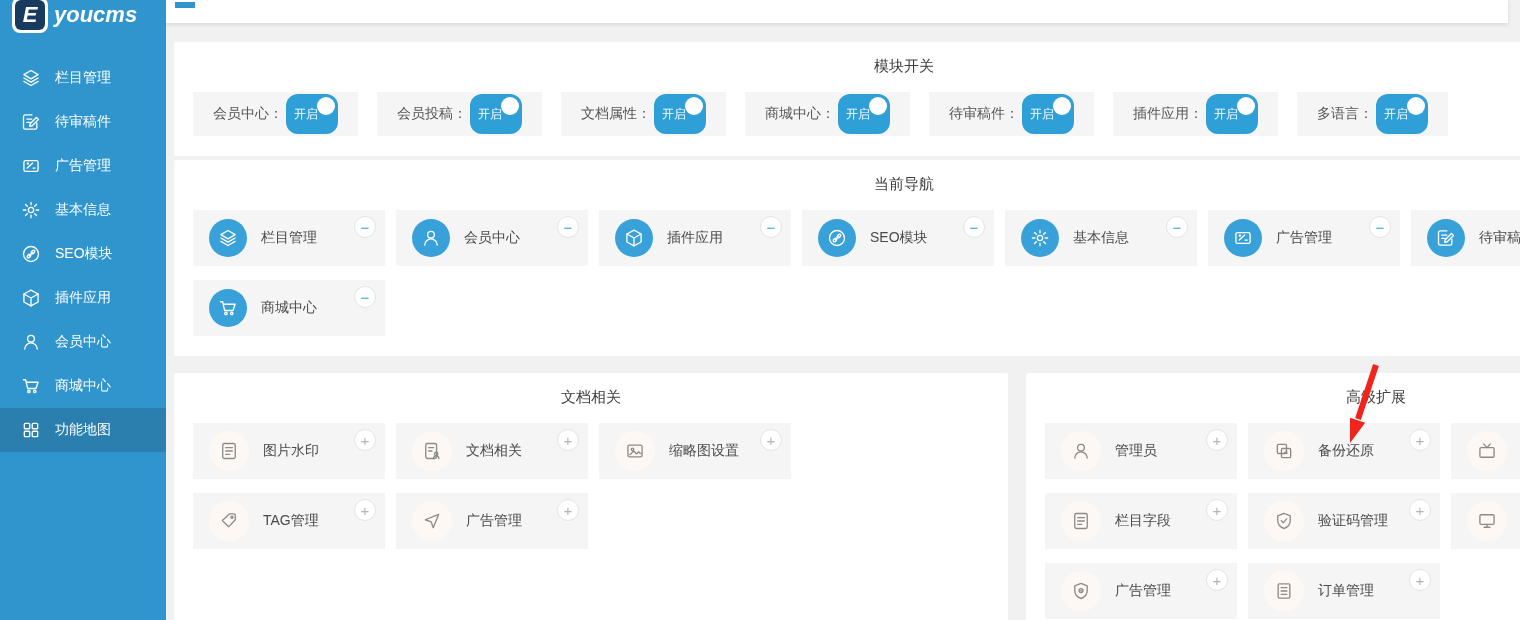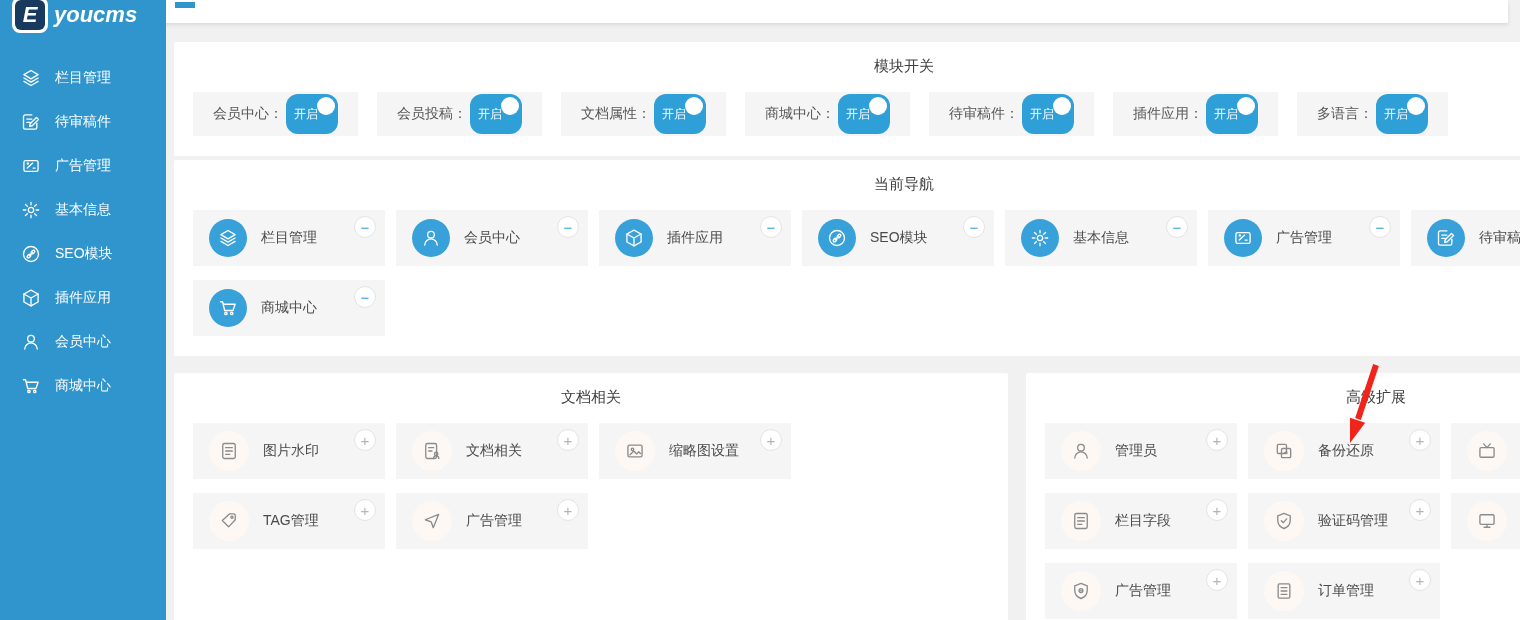--- a/index.html
+++ b/index.html
@@ -195,20 +195,31 @@
         <span class="ico">
           <svg viewBox="0 0 24 24">
             <path d="M3 4.5h2.5L8 15h10l2.5-7.5H7"></path>
             <circle cx="9.5" cy="18.5" r="1.4"></circle>
             <circle cx="16.5" cy="18.5" r="1.4"></circle>
           </svg>
         </span>
         <span>商城中心</span>
       </div>
 
+      <div class="menu-item active">
+        <span class="ico">
+          <svg viewBox="0 0 24 24">
+            <rect x="4" y="4" width="6.5" height="6.5" rx="1"></rect>
+            <rect x="13.5" y="4" width="6.5" height="6.5" rx="1"></rect>
+            <rect x="4" y="13.5" width="6.5" height="6.5" rx="1"></rect>
+            <rect x="13.5" y="13.5" width="6.5" height="6.5" rx="1"></rect>
+          </svg>
+        </span>
+        <span>功能地图</span>
+      </div>
     </div>
 </div>
 
 <div class="main">
   <div class="topbar">
     <div class="tab-indicator"></div>
   </div>
 
   <div class="content">
 

